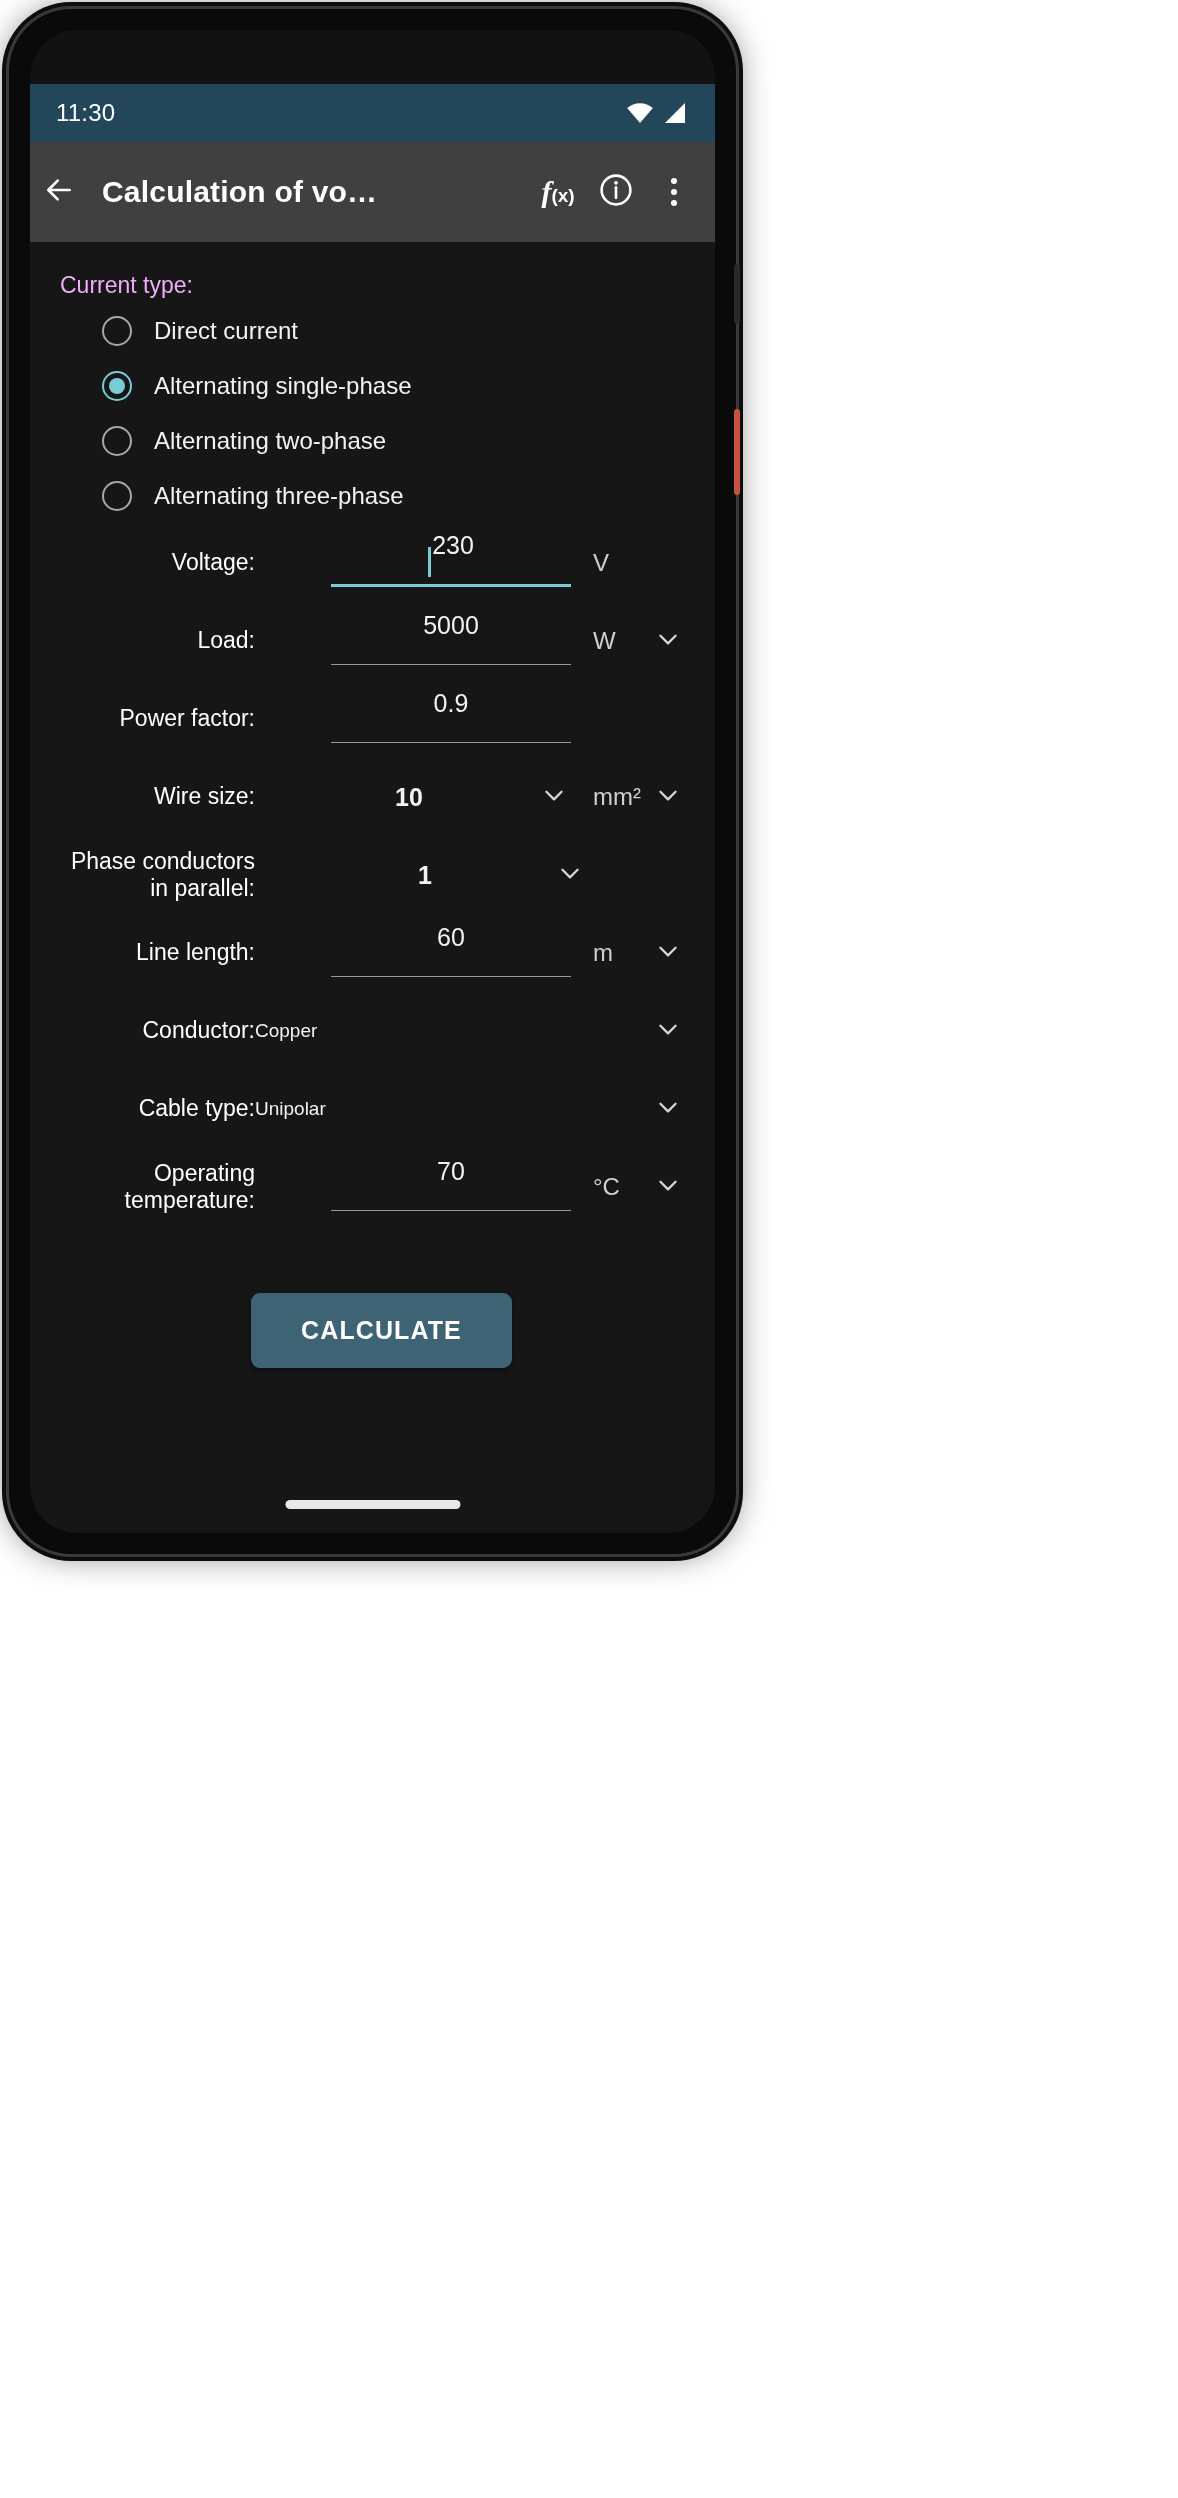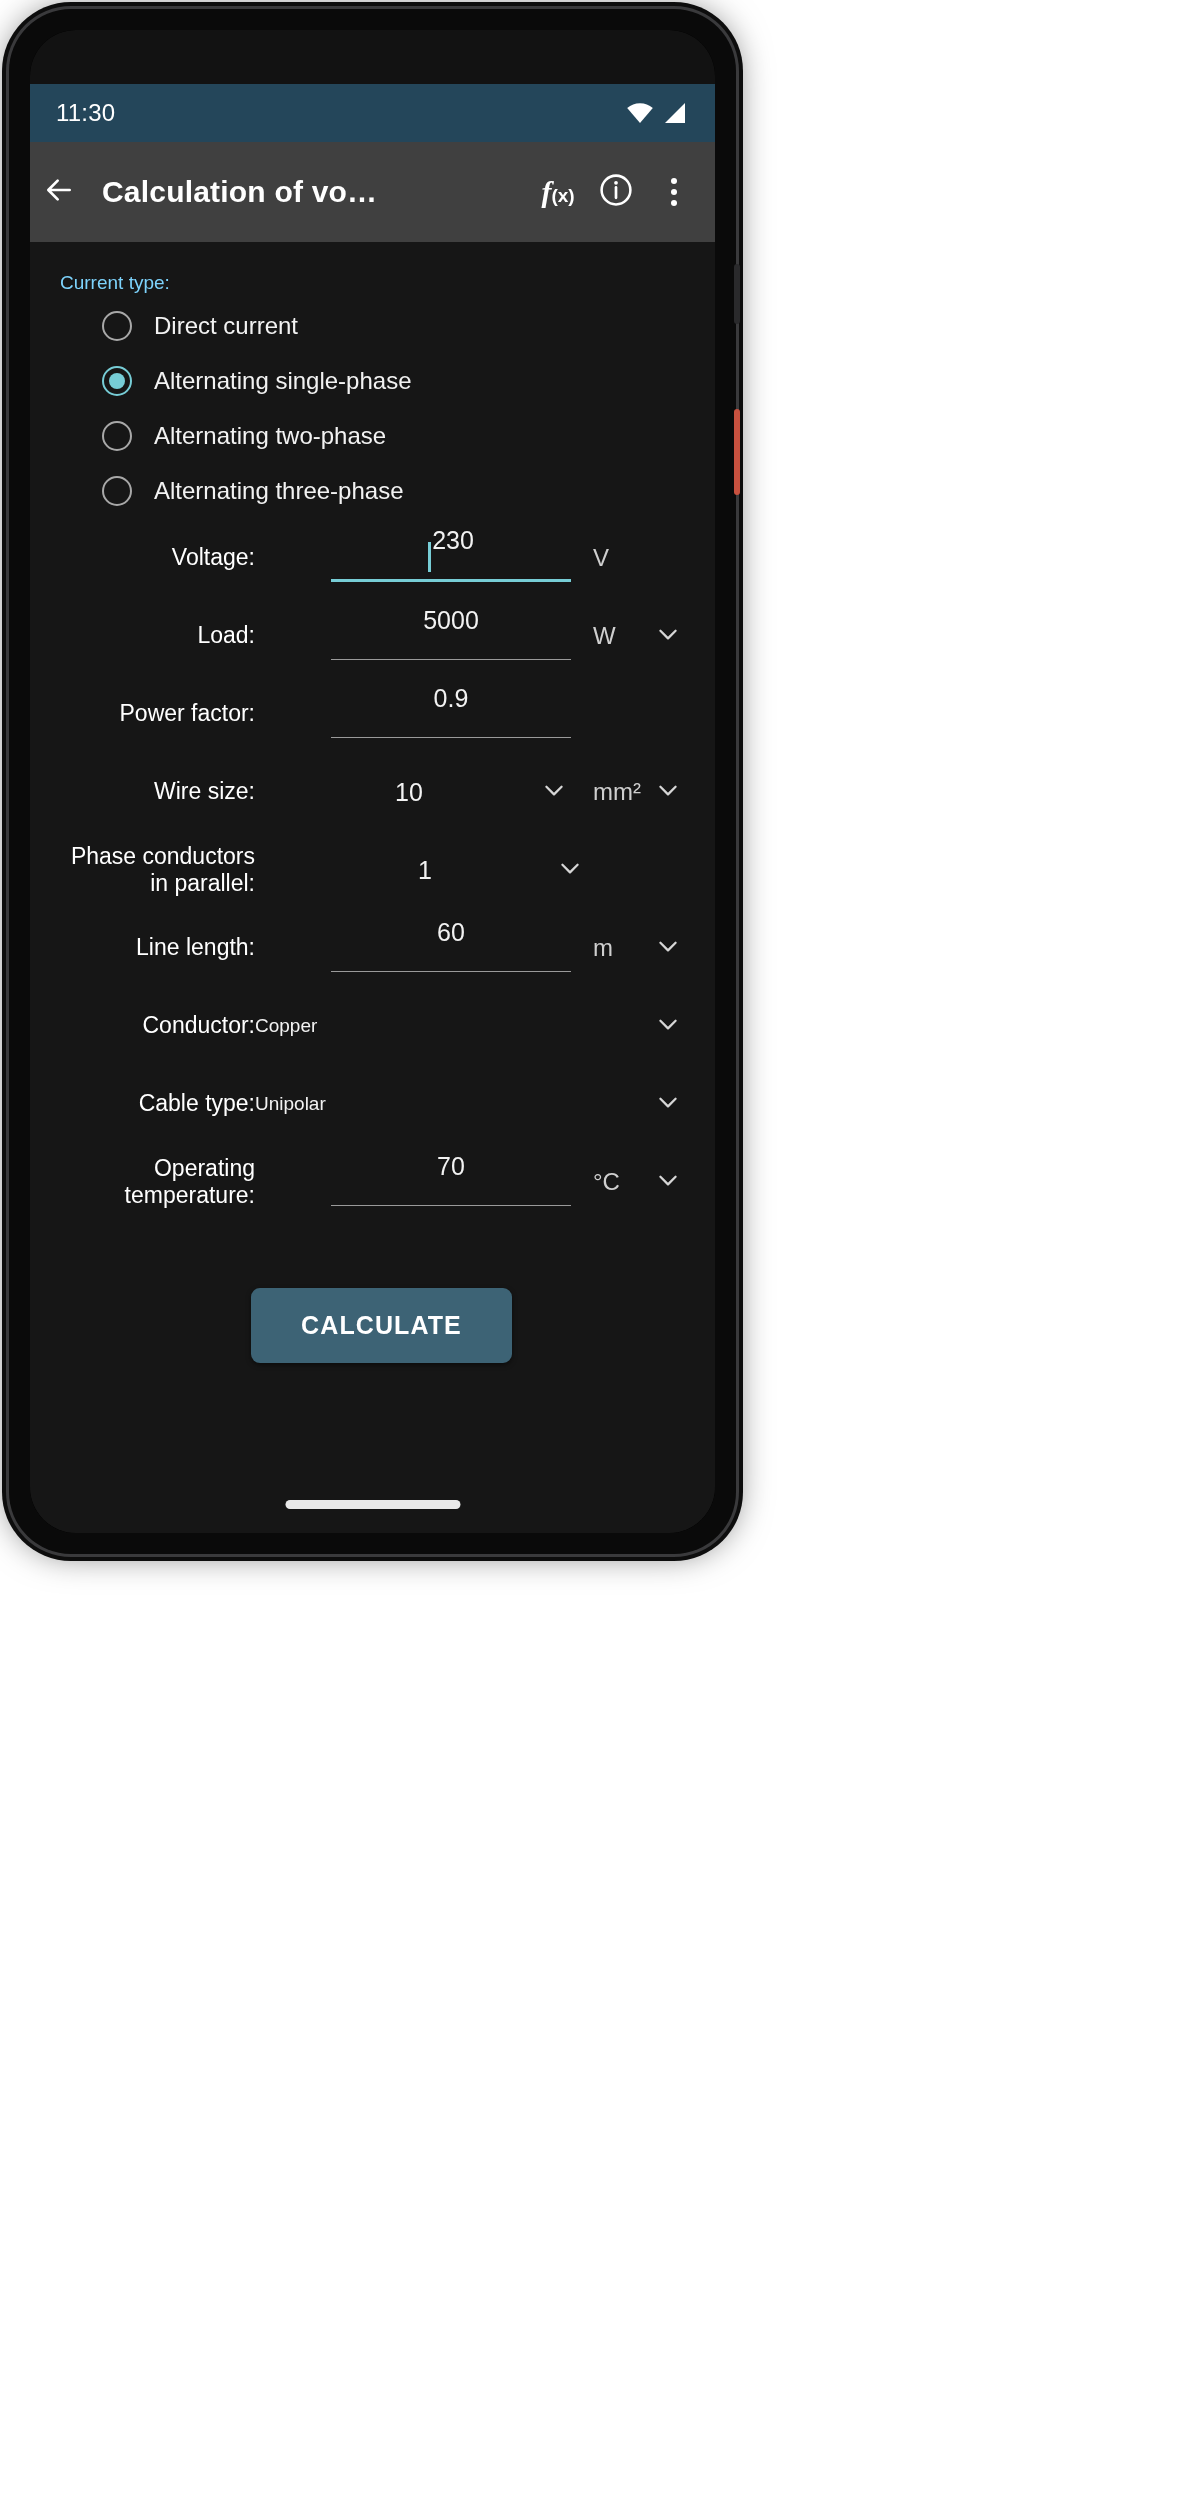--- a/index.html
+++ b/index.html
@@ -108,21 +108,21 @@
   .dots { display: flex; flex-direction: column; gap: 5px; align-items: center; }
   .dots i { width: 6px; height: 6px; border-radius: 50%; background: #ffffff; display: block; }
 
   
   .content {
     position: absolute; left: 0; top: 212px; width: 685px; height: 1291px;
     background: #161616;
     padding: 30px 30px 0 30px;
   }
   .section-label {
-    color: #7dd3fc; font-size: 19px; margin-bottom: 6px;
+    color: #f0abfc; font-size: 23px; margin-bottom: 6px;
   }
 
   
   .radio-row {
     display: flex; align-items: center;
     height: 51px;
     padding-left: 42px;
     margin-top: 4px;
   }
   .radio {
@@ -167,21 +167,21 @@
     width: 3px; height: 30px; background: #77cdd6;
     margin-bottom: 7px; margin-right: 1px;
   }
   
   .f-plain {
     width: 240px; flex: none;
     display: flex; align-items: center; justify-content: center;
     height: 48px;
   }
   .f-plain.left { justify-content: flex-start; padding-left: 0; }
-  .f-plain .f-value { padding-bottom: 0; }
+  .f-plain .f-value { padding-bottom: 0; font-weight: bold; }
   .f-text { color: #f2f2f2; font-size: 19px; }
 
   .chev {
     width: 34px; height: 34px; flex: none;
     display: flex; align-items: center; justify-content: center;
     margin-left: 8px;
   }
   .chev.spacer { visibility: hidden; }
   .unit {
     color: #cfcfcf; font-size: 24px;

